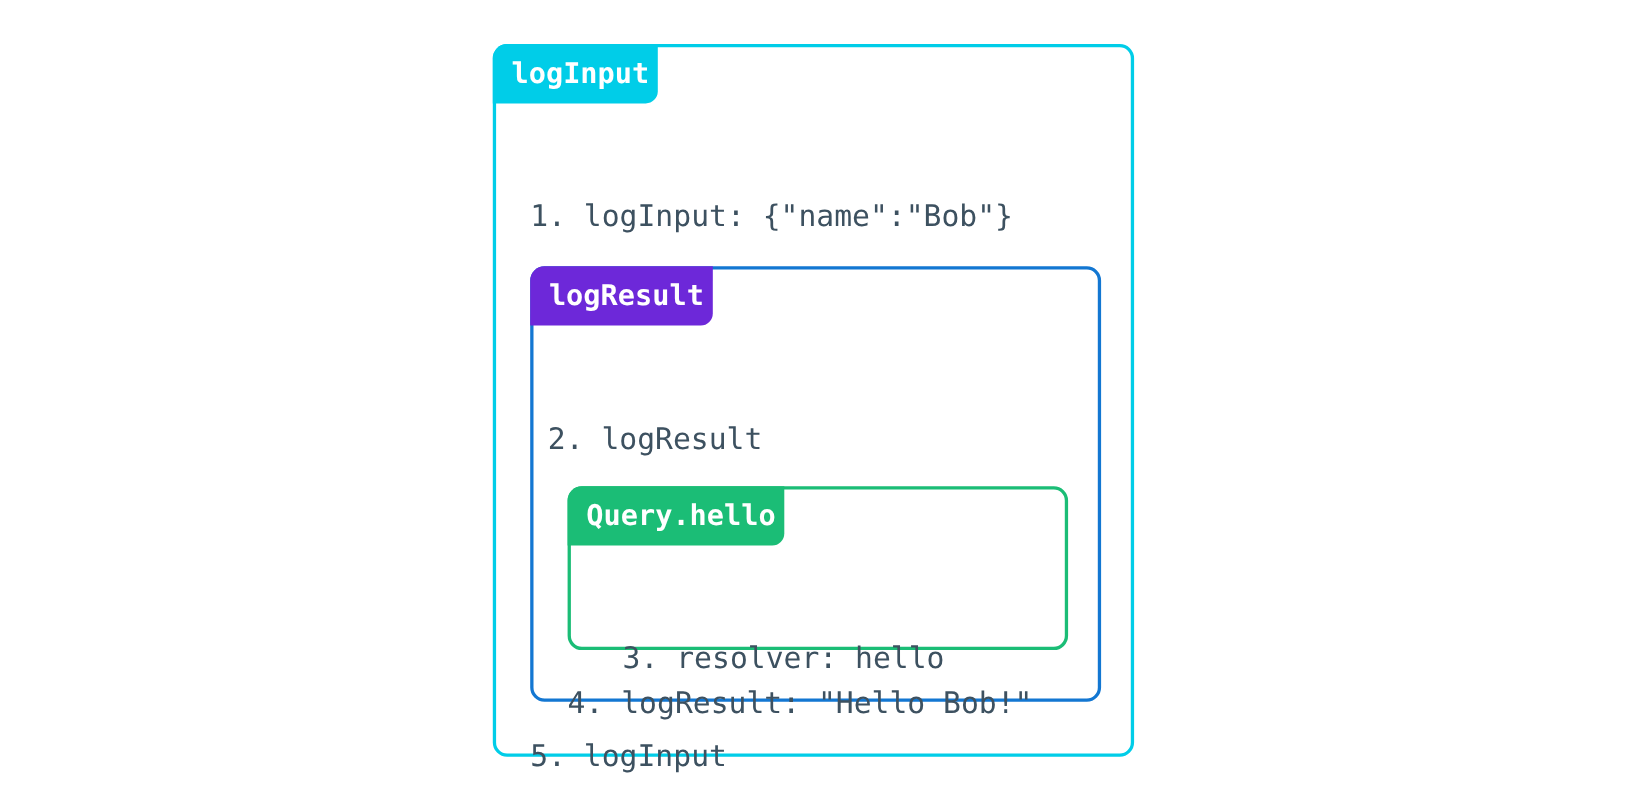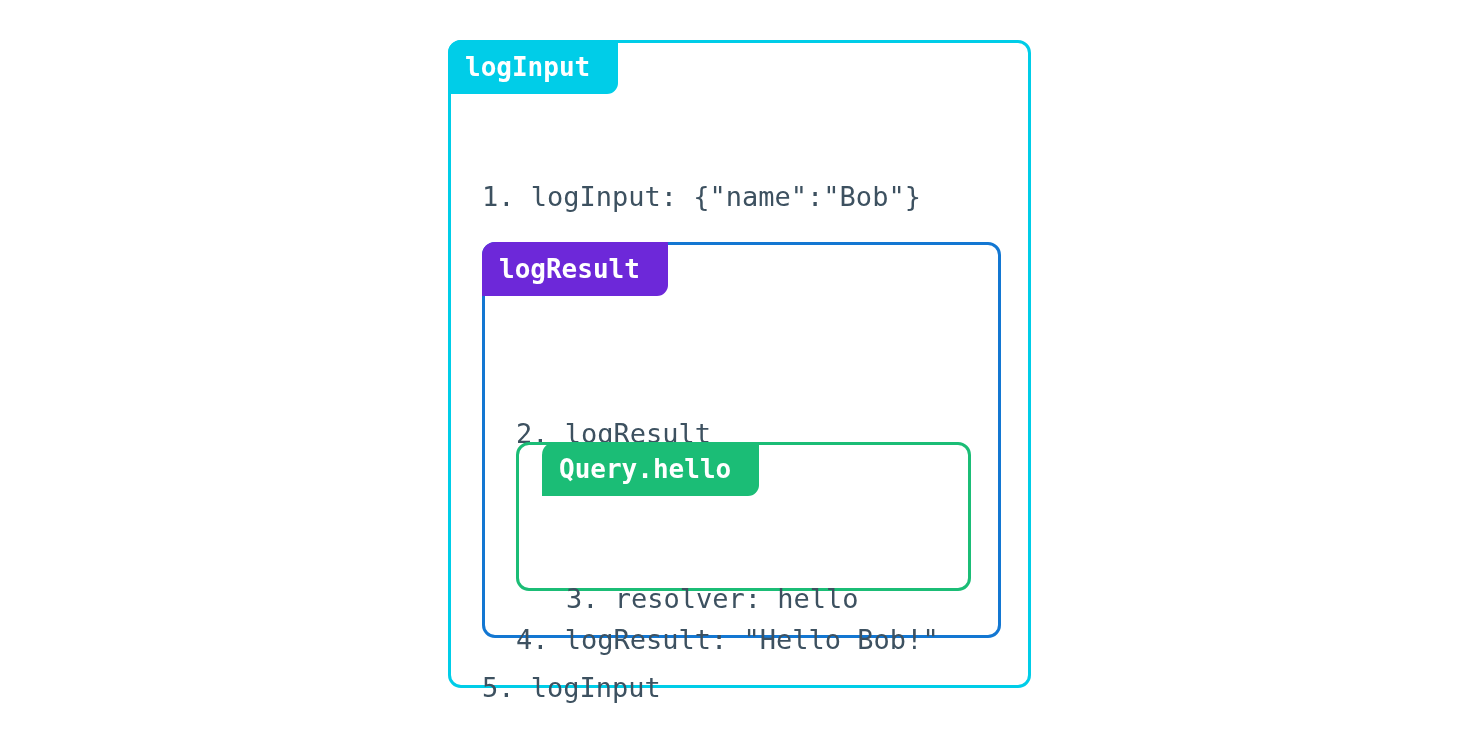--- a/index.html
+++ b/index.html
@@ -33,21 +33,21 @@
   }
 
   .box-tab {
     position: absolute;
     top: -3px;
     left: -3px;
     display: flex;
     align-items: center;
     box-sizing: border-box;
     height: 54px;
-    padding: 0 28px 0 17px;
+    padding: 0 8px 0 17px;
     border-top-left-radius: 13px;
     border-bottom-right-radius: 11px;
     color: #ffffff;
     font-family: "DejaVu Sans Mono", "Liberation Mono", monospace;
     font-size: 26px;
     font-weight: bold;
     letter-spacing: 0px;
     white-space: nowrap;
     line-height: 1;
   }
@@ -95,41 +95,39 @@
     top: 148px;
     width: 519px;
     height: 396px;
     border-color: #1377d2;
   }
   #middle-tab {
     background: #6d28d9;
   }
   #line-2 {
     position: absolute;
-    left: 31px;
+    left: 13px;
     top: 88px;
-    margin-top: 34px;
   }
   #line-4 {
     position: absolute;
     left: 31px;
     top: 328px;
   }
 
   
   #inner-box {
     left: 31px;
     top: 146px;
     width: 455px;
     height: 149px;
     border-color: #1bbd76;
   }
   #inner-tab {
     background: #1bbd76;
-    margin-left: 26px;
   }
   #line-3 {
     position: absolute;
     left: 47px;
     top: 87px;
   }
 </style>
 </head>
 <body>
 

